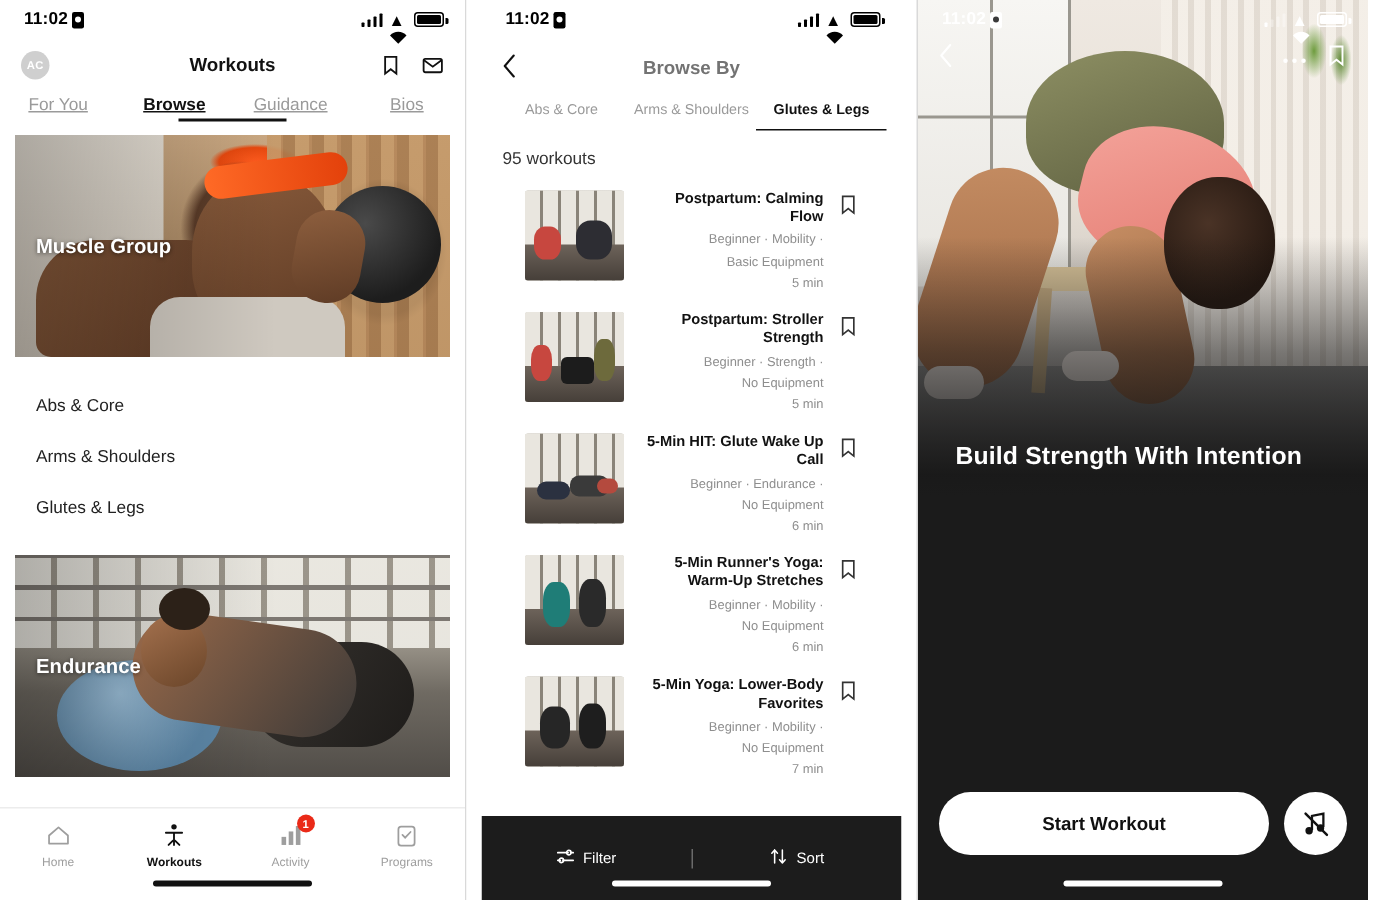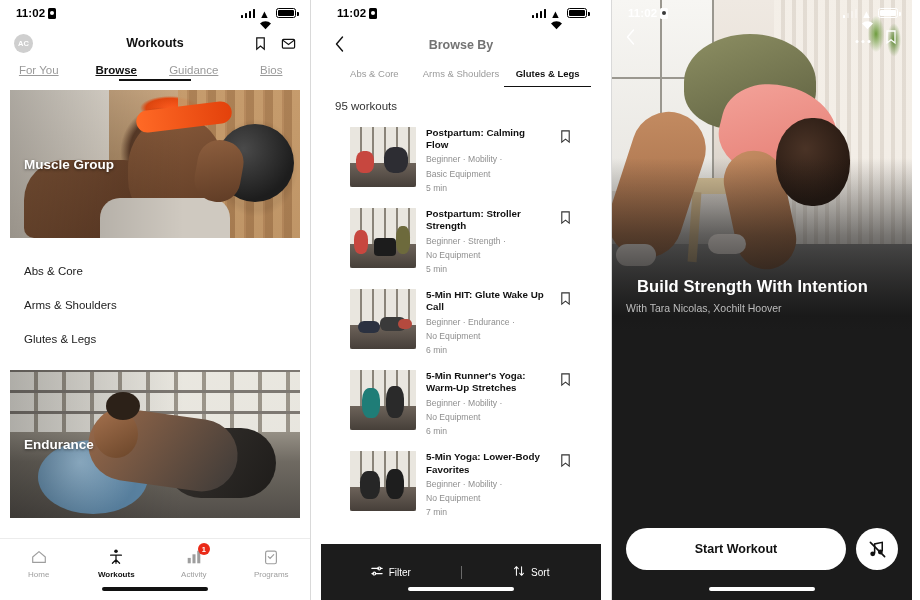--- a/index.html
+++ b/index.html
@@ -127,21 +127,21 @@
 
   
   .p2-header { display:flex; align-items:center; height:30px; padding:0 14px; position:relative; margin-top:4px;}
   .p2-back { font-size:17px; color:#111; line-height:1; }
   .p2-title { position:absolute; left:0; right:0; text-align:center; font-size:12.5px; font-weight:bold; color:#737373; }
   .tabs2 { display:flex; padding:0 10px; margin-top:8px; position:relative; }
   .tab2 { flex:1; text-align:center; font-size:9.5px; color:#9a9a9a; padding-bottom:7px; }
   .tab2.active { color:#111; font-weight:bold; border-bottom:1.6px solid #111; }
   .count { font-size:11.5px; color:#333; padding:13px 14px 8px; }
   .wlist { padding:0 13px; }
-  .witem { display:flex; gap:10px; padding:7px 16px 7px; align-items:flex-start; }
+  .witem { display:flex; gap:10px; padding:7px 16px 7px; align-items:flex-start;text-align:right; }
   .thumb { width:66px; height:60px; flex:0 0 66px; border-radius:2px; overflow:hidden; position:relative;
            background:#b8b2a6; }
   .th-win { position:absolute; inset:0;
     background:repeating-linear-gradient(90deg,#e9e6df 0 10px,#8a8479 10px 12px),
                linear-gradient(180deg,#eceae4 0 55%, #6f6862 55%, #4d4843 100%); }
   .th-floor { position:absolute; left:0; bottom:0; width:100%; height:40%;
               background:linear-gradient(180deg,#6d635a,#463f39); }
   .fig { position:absolute; border-radius:40%; }
   .wmeta { flex:1; min-width:0; }
   .wtitle { font-size:9.8px; font-weight:bold; color:#111; line-height:1.25; }
@@ -531,21 +531,20 @@
         <div class="pc-top"></div>
         <div class="pc-arm"></div>
         <div class="pc-hair"></div>
         <div class="pc-shoe1"></div>
         <div class="pc-shoe2"></div>
       </div>
       <div class="hero-fade"></div>
 
       <div class="p3-titlewrap">
         <div class="p3-title">Build Strength With Intention</div>
-        <div class="p3-sub">With Tara Nicolas, Xochilt Hoover</div>
       </div>
     </div>
 
     <div class="statusbar light" style="position:absolute;top:0;left:0;right:0;z-index:7;">
       <div class="sb-left">
         <span>11:02</span>
         <span class="lockicon"></span>
       </div>
       <div class="sb-right">
         <span class="bars weak">

